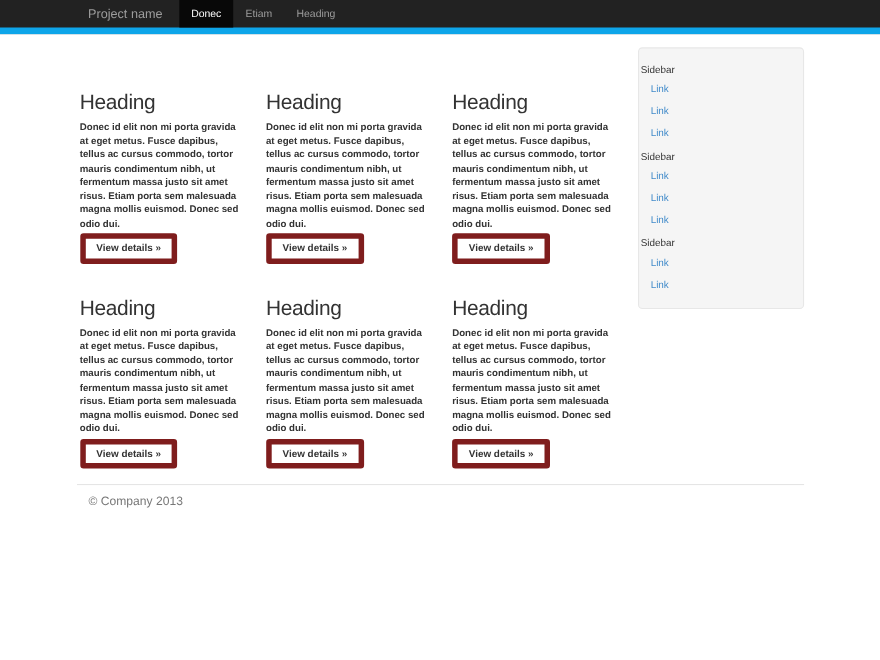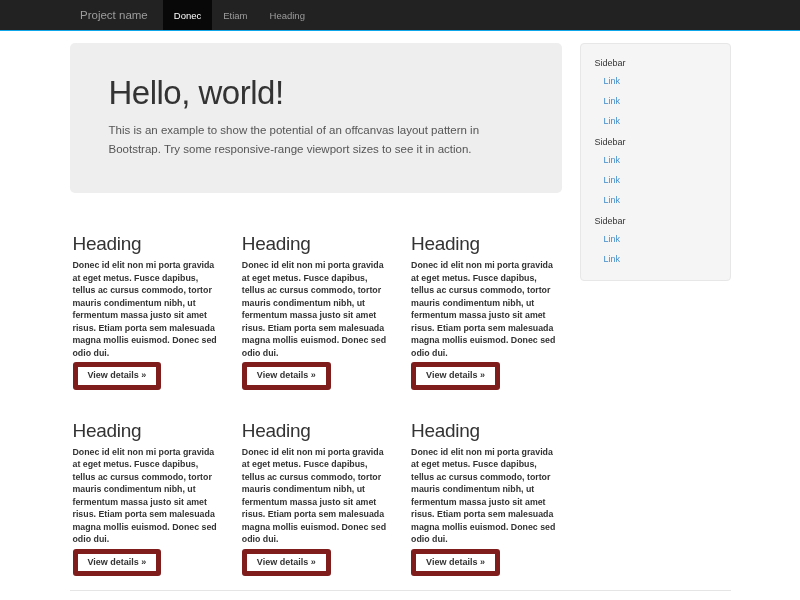--- a/index.html
+++ b/index.html
@@ -9,21 +9,21 @@
     background: #ffffff;
     font-family: "Liberation Sans", sans-serif;
     color: #333;
     overflow: hidden;
   }
 
   
   .navbar {
     height: 31px;
     background: #222222;
-    border-bottom: 1px solid #0ea5e9;
+    border-bottom: 6px solid #0ea5e9;
     display: flex;
     align-items: stretch;
     padding-left: 68px;
   }
   .navbar-brand {
     color: #9d9d9d;
     font-size: 11.5px;
     display: flex;
     align-items: center;
     padding: 0 15px 0 12px;
@@ -46,21 +46,21 @@
 
   
   .container { width: 661px; margin: 0 auto; }
   .content-row { display: flex; gap: 18px; margin-top: 12px; align-items: flex-start; }
   .main-col { width: 492px; }
   .sidebar {
     width: 151px; height: 238px;
     background: #f5f5f5;
     border: 1px solid #e7e7e7;
     border-radius: 4px;
-    padding: 8px 14px;
+    padding: 8px 2px;
     overflow: hidden;
   }
 
   
   .jumbotron {
     background: #eeeeee;
     border-radius: 5px;
     padding: 32px 39px 30px;
     height: 150px;
   }
@@ -147,24 +147,20 @@
   <a class="nav-item active">Donec</a>
   <a class="nav-item">Etiam</a>
   <a class="nav-item">Heading</a>
 </nav>
 
 <div class="container">
   <div class="content-row">
 
     <div class="main-col">
 
-      <div class="jumbotron">
-        <h1>Hello, world!</h1>
-        <p>This is an example to show the potential of an offcanvas layout pattern in Bootstrap. Try some responsive-range viewport sizes to see it in action.</p>
-      </div>
 
       <div class="cards-row">
         <div class="card">
           <h2>Heading</h2>
           <p>Donec id elit non mi porta gravida at eget metus. Fusce dapibus, tellus ac cursus commodo, tortor mauris condimentum nibh, ut fermentum massa justo sit amet risus. Etiam porta sem malesuada magna mollis euismod. Donec sed odio dui.</p>
           <button class="btn-default">View details »</button>
         </div>
         <div class="card">
           <h2>Heading</h2>
           <p>Donec id elit non mi porta gravida at eget metus. Fusce dapibus, tellus ac cursus commodo, tortor mauris condimentum nibh, ut fermentum massa justo sit amet risus. Etiam porta sem malesuada magna mollis euismod. Donec sed odio dui.</p>

